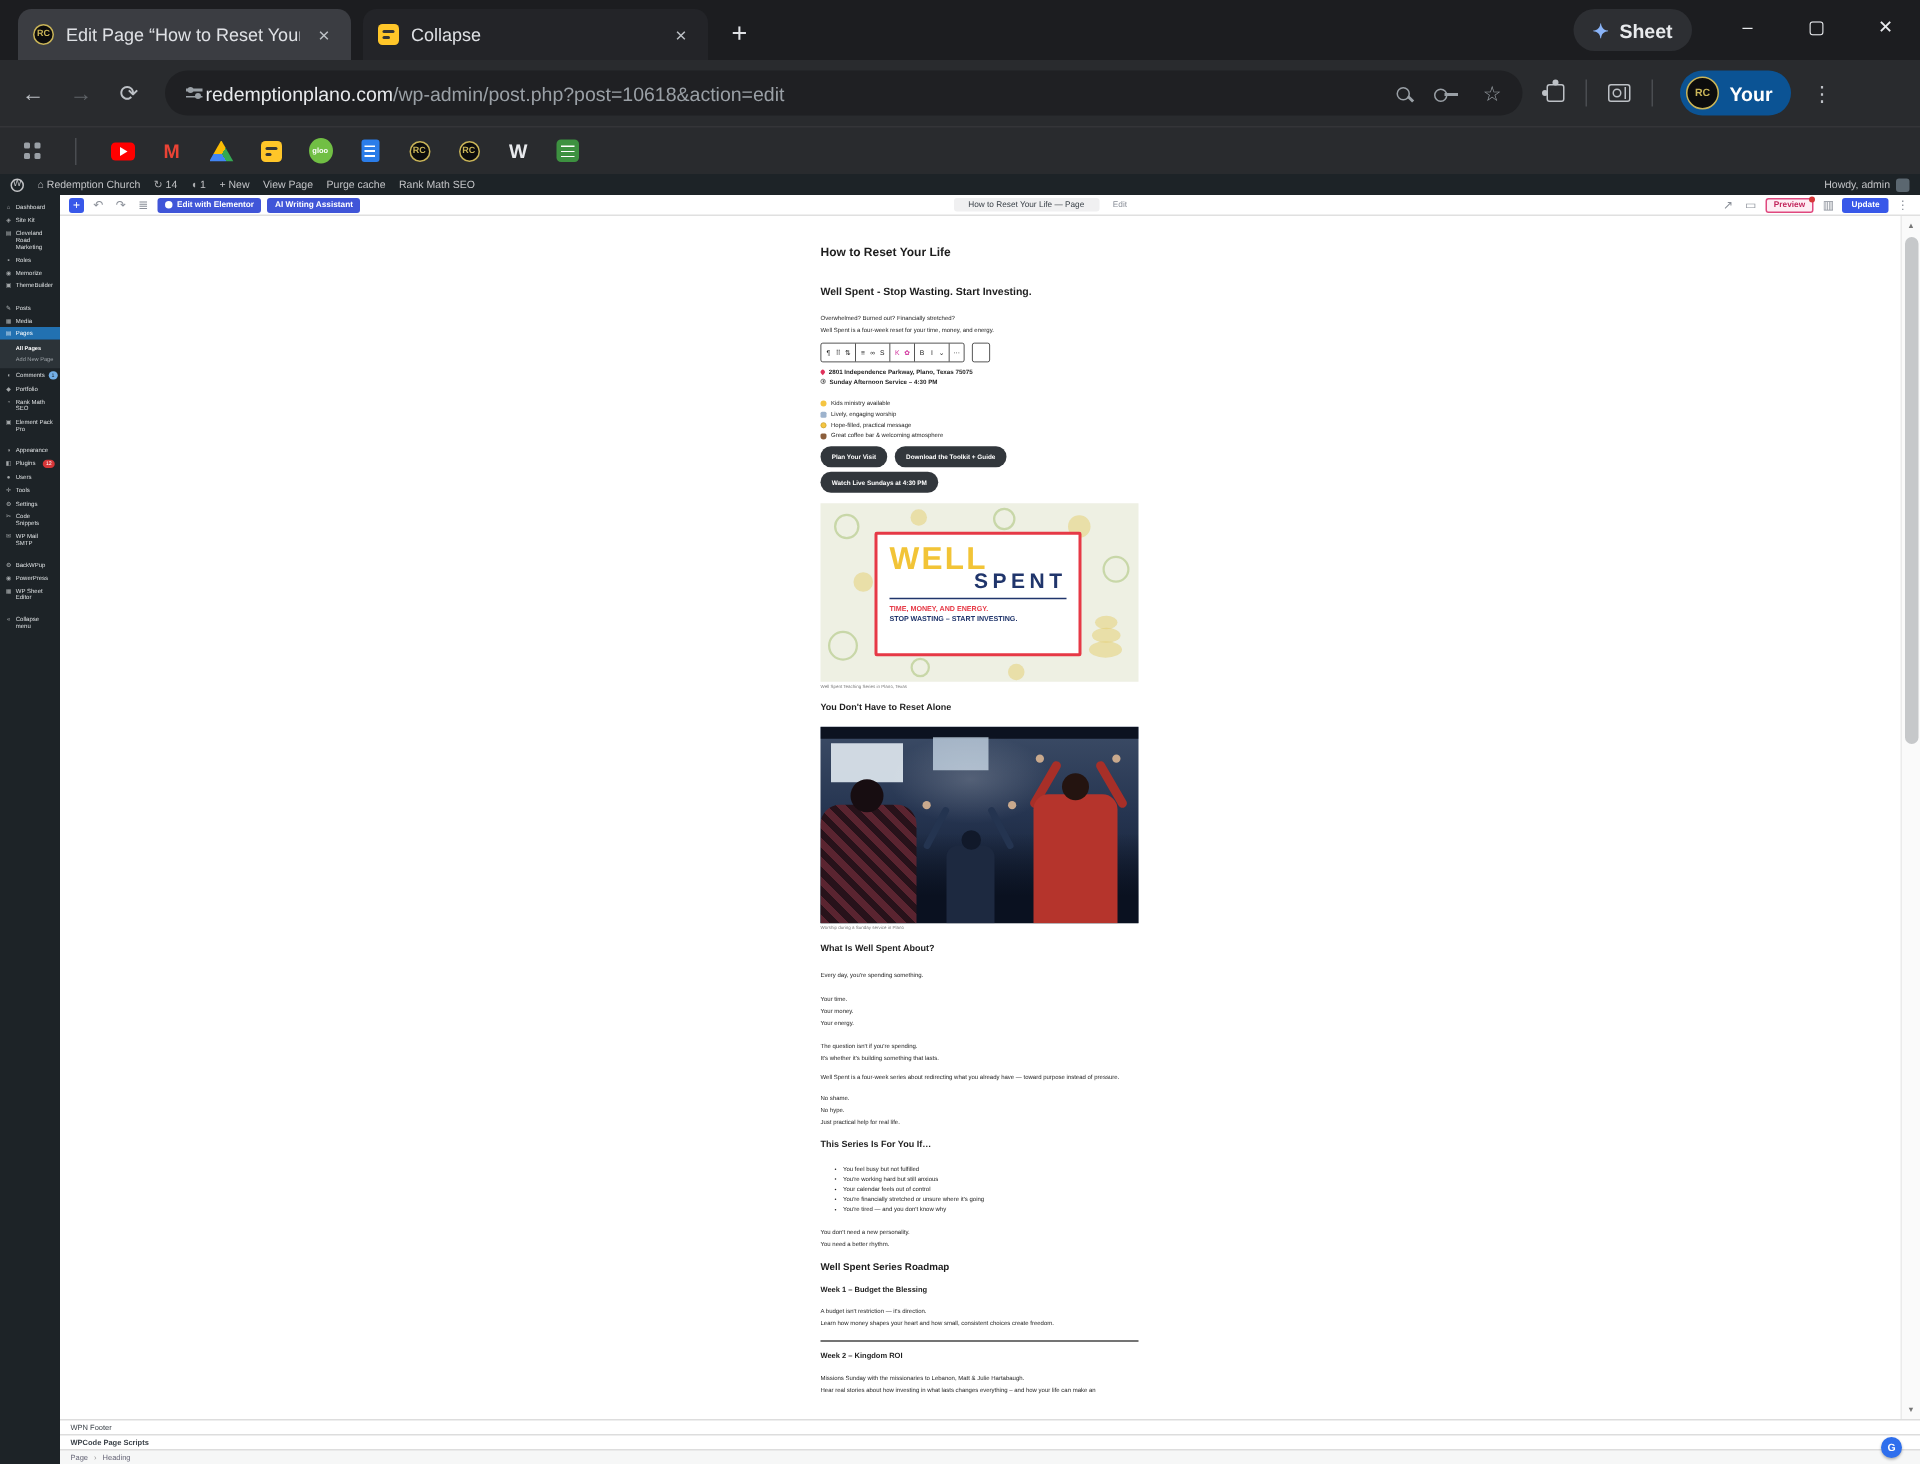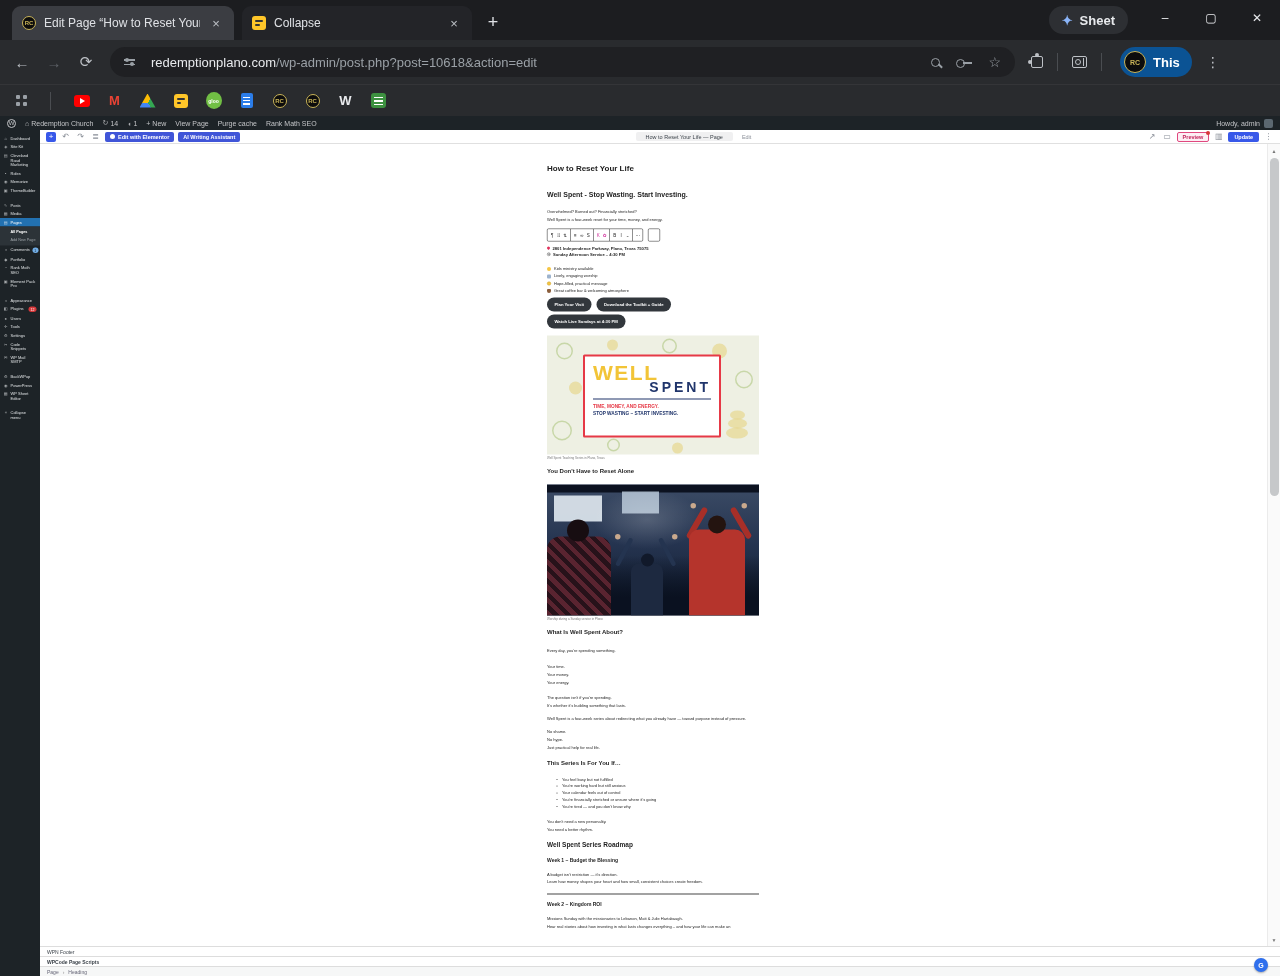--- a/index.html
+++ b/index.html
@@ -20,21 +20,21 @@
   .newtab { width:30px; height:30px; margin:0 0 3px 6px; color:#dfe1e5; font-size:18px; display:flex; align-items:center; justify-content:center; }
   .gemini { position:absolute; right:152px; top:6px; height:28px; background:#2d2f33; border-radius:14px; display:flex; align-items:center; gap:7px; padding:0 13px; color:#e8eaed; font-size:13px; font-weight:bold; }
   .gemini .star { color:#8ab4f8; font-size:13px; }
   .winctl { position:absolute; right:0; top:0; height:36px; display:flex; }
   .winctl span { width:46px; display:flex; align-items:center; justify-content:center; color:#e8eaed; font-size:12px; }
 
   
   .btoolbar { height:44px; background:#292b2e; display:flex; align-items:center; padding:0 10px; gap:8px; }
   .nav-ic { width:24px; height:24px; color:#bdc1c6; font-size:15px; display:flex; align-items:center; justify-content:center; }
   .nav-ic.dim { color:#5f6368; }
-  .omnibox { width:905px; height:30px; background:#1f2023; border-radius:15px; display:flex; align-items:center; padding:0 14px; gap:16px; margin-left:4px; }
+  .omnibox { width:905px; height:30px; background:#1f2023; border-radius:15px; display:flex; align-items:center; padding:0 14px; gap:2px; margin-left:4px; }
   .tune { width:11px; }
   .tune i { display:block; height:1.5px; background:#9aa0a6; margin:3px 0; position:relative; }
   .tune i::after { content:""; position:absolute; top:-1.5px; width:4px; height:4px; border-radius:50%; background:#9aa0a6; }
   .tune i:first-child::after { left:1px; } .tune i:last-child::after { right:1px; }
   .url { font-size:13px; color:#e8eaed; white-space:nowrap; }
   .url .rest { color:#9aa0a6; }
   .omni-right { margin-left:auto; display:flex; gap:16px; align-items:center; }
   .mag { width:9px; height:9px; border:1.5px solid #9aa0a6; border-radius:50%; position:relative; }
   .mag::after { content:""; position:absolute; width:5px; height:1.5px; background:#9aa0a6; transform:rotate(45deg); right:-4px; bottom:-1px; }
   .keyic { width:16px; height:10px; position:relative; }
@@ -228,21 +228,21 @@
       <span class="keyic"></span>
       <span class="staric">☆</span>
     </span>
   </div>
   <span class="puzzle"></span>
   <span class="vdiv"></span>
   <span class="sidepanel"></span>
   <span class="vdiv"></span>
   <div class="profile">
     <span class="av">RC</span>
-    <span>This</span>
+    <span>Your</span>
   </div>
   <span class="kebab">⋮</span>
 </div>
 
 <div class="bookmarks">
   <span class="appsgrid">
       <i></i>
       <i></i>
       <i></i>
       <i></i>

